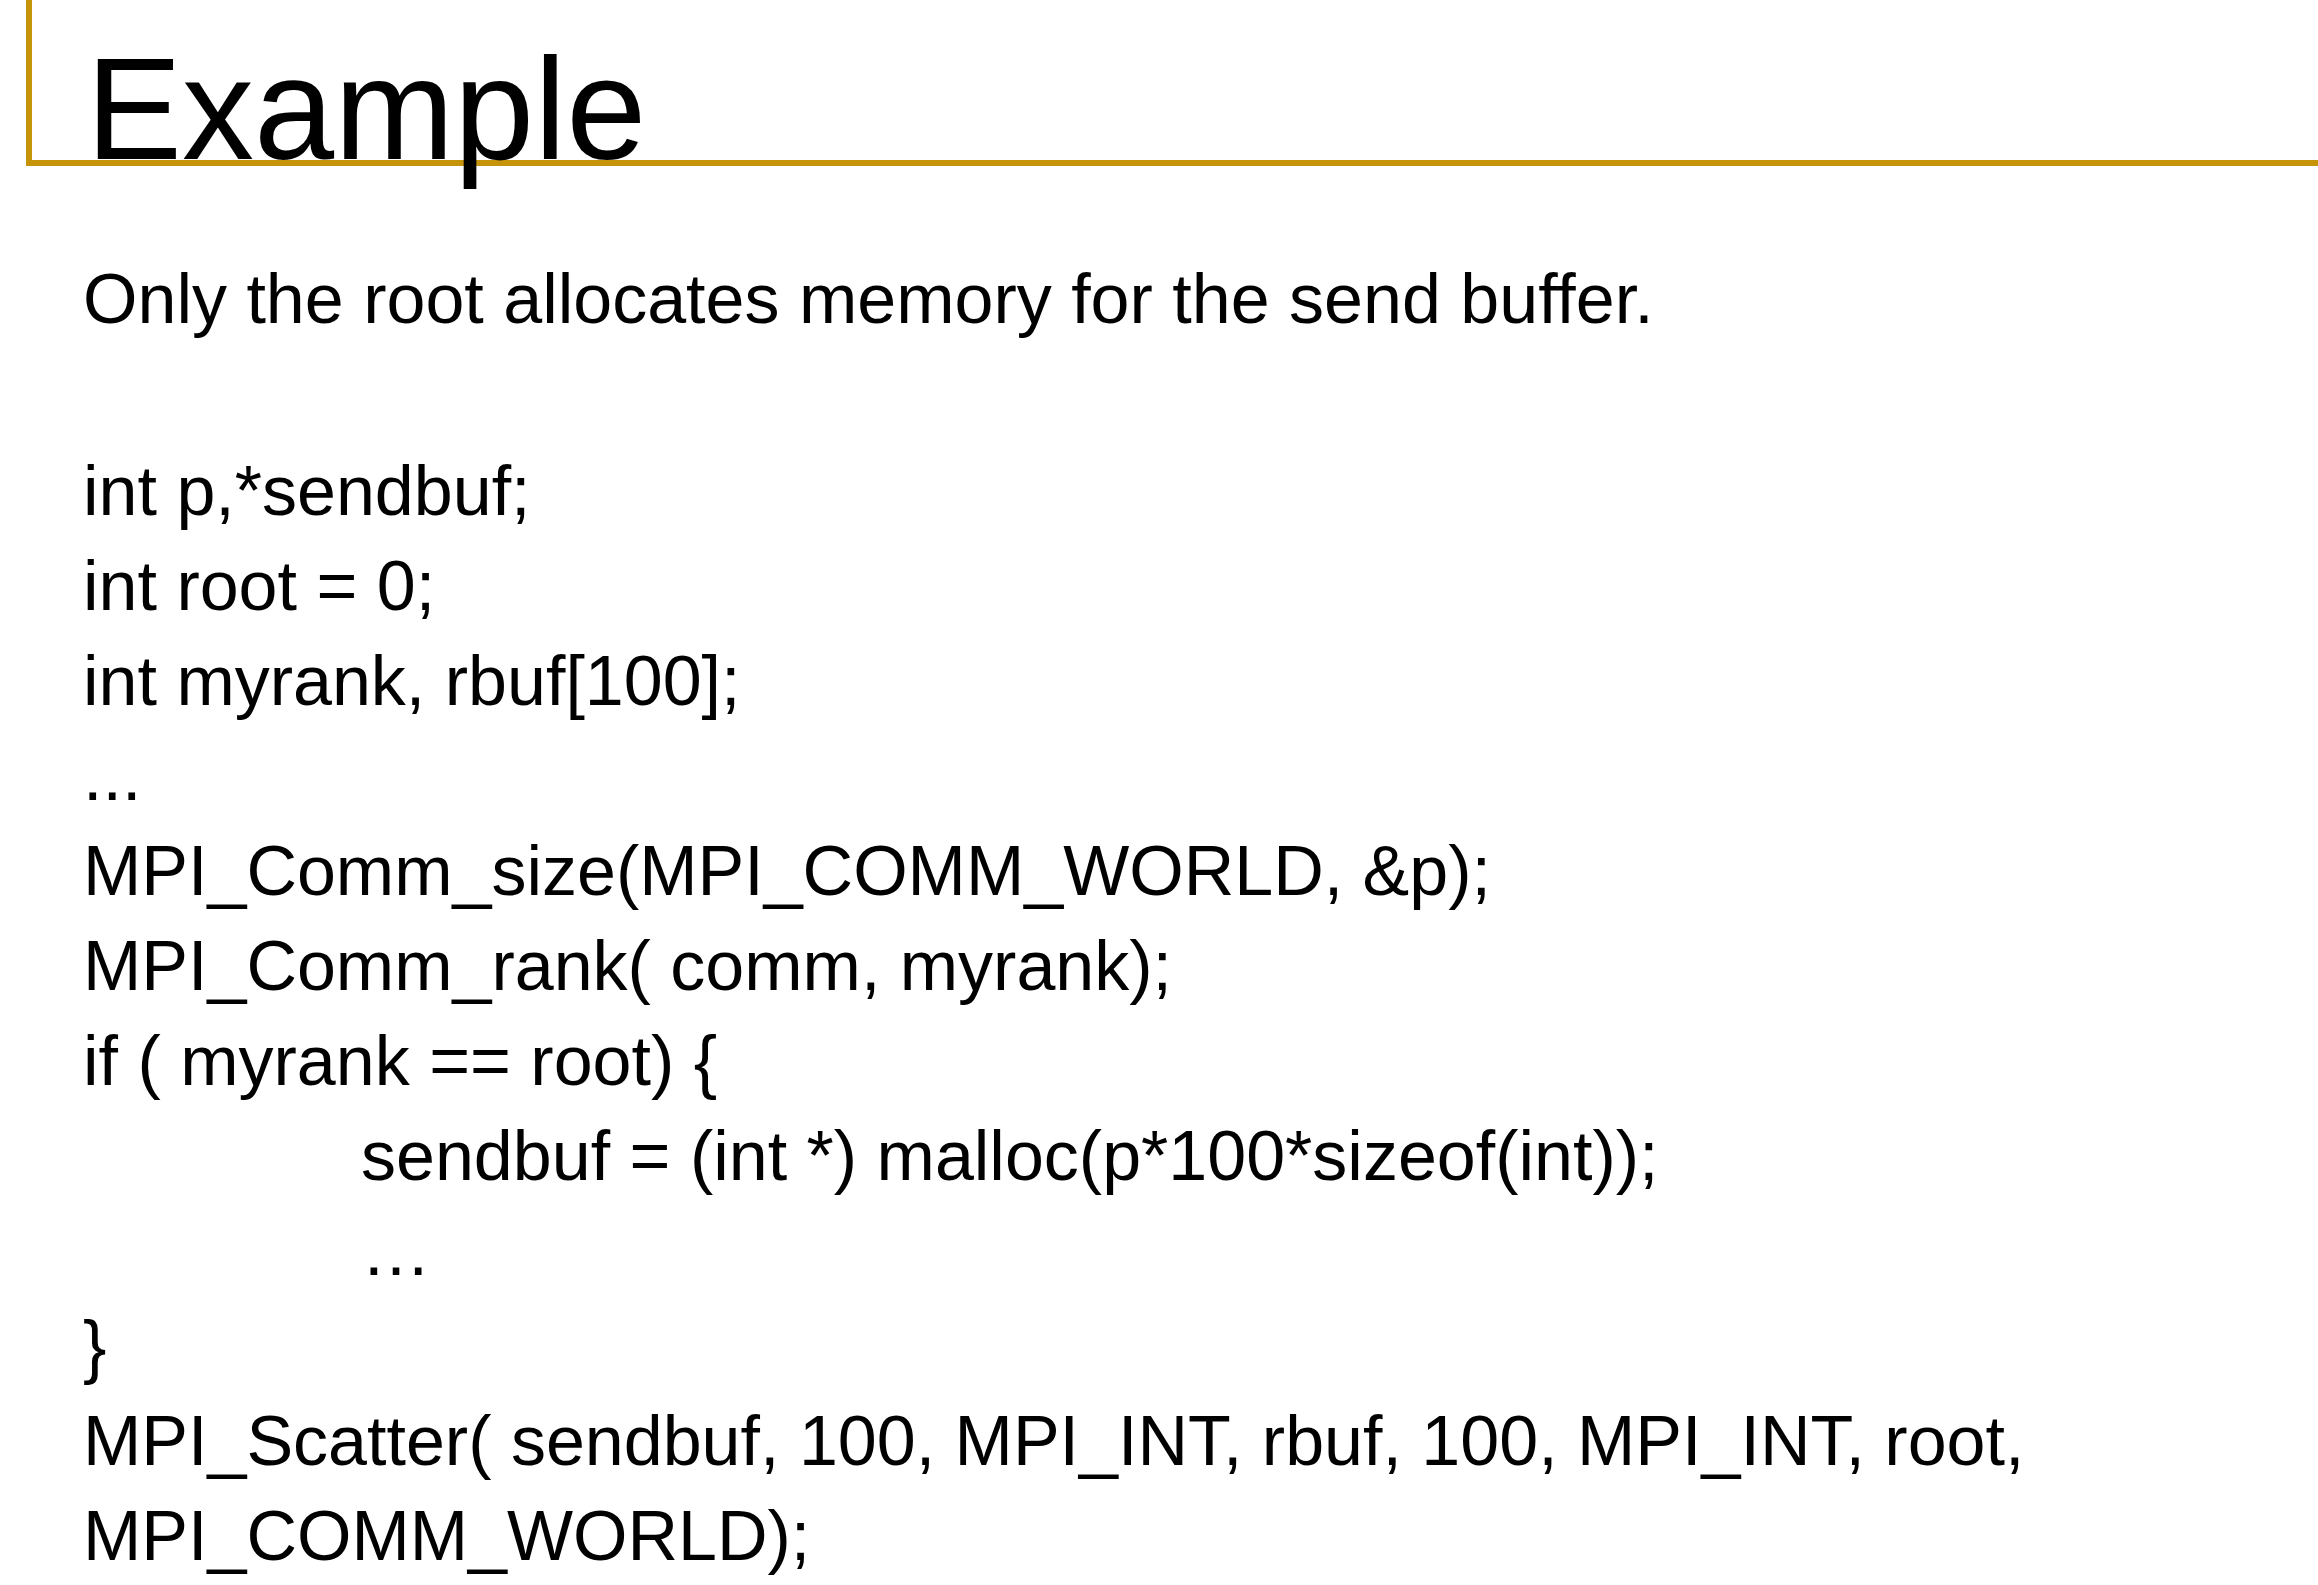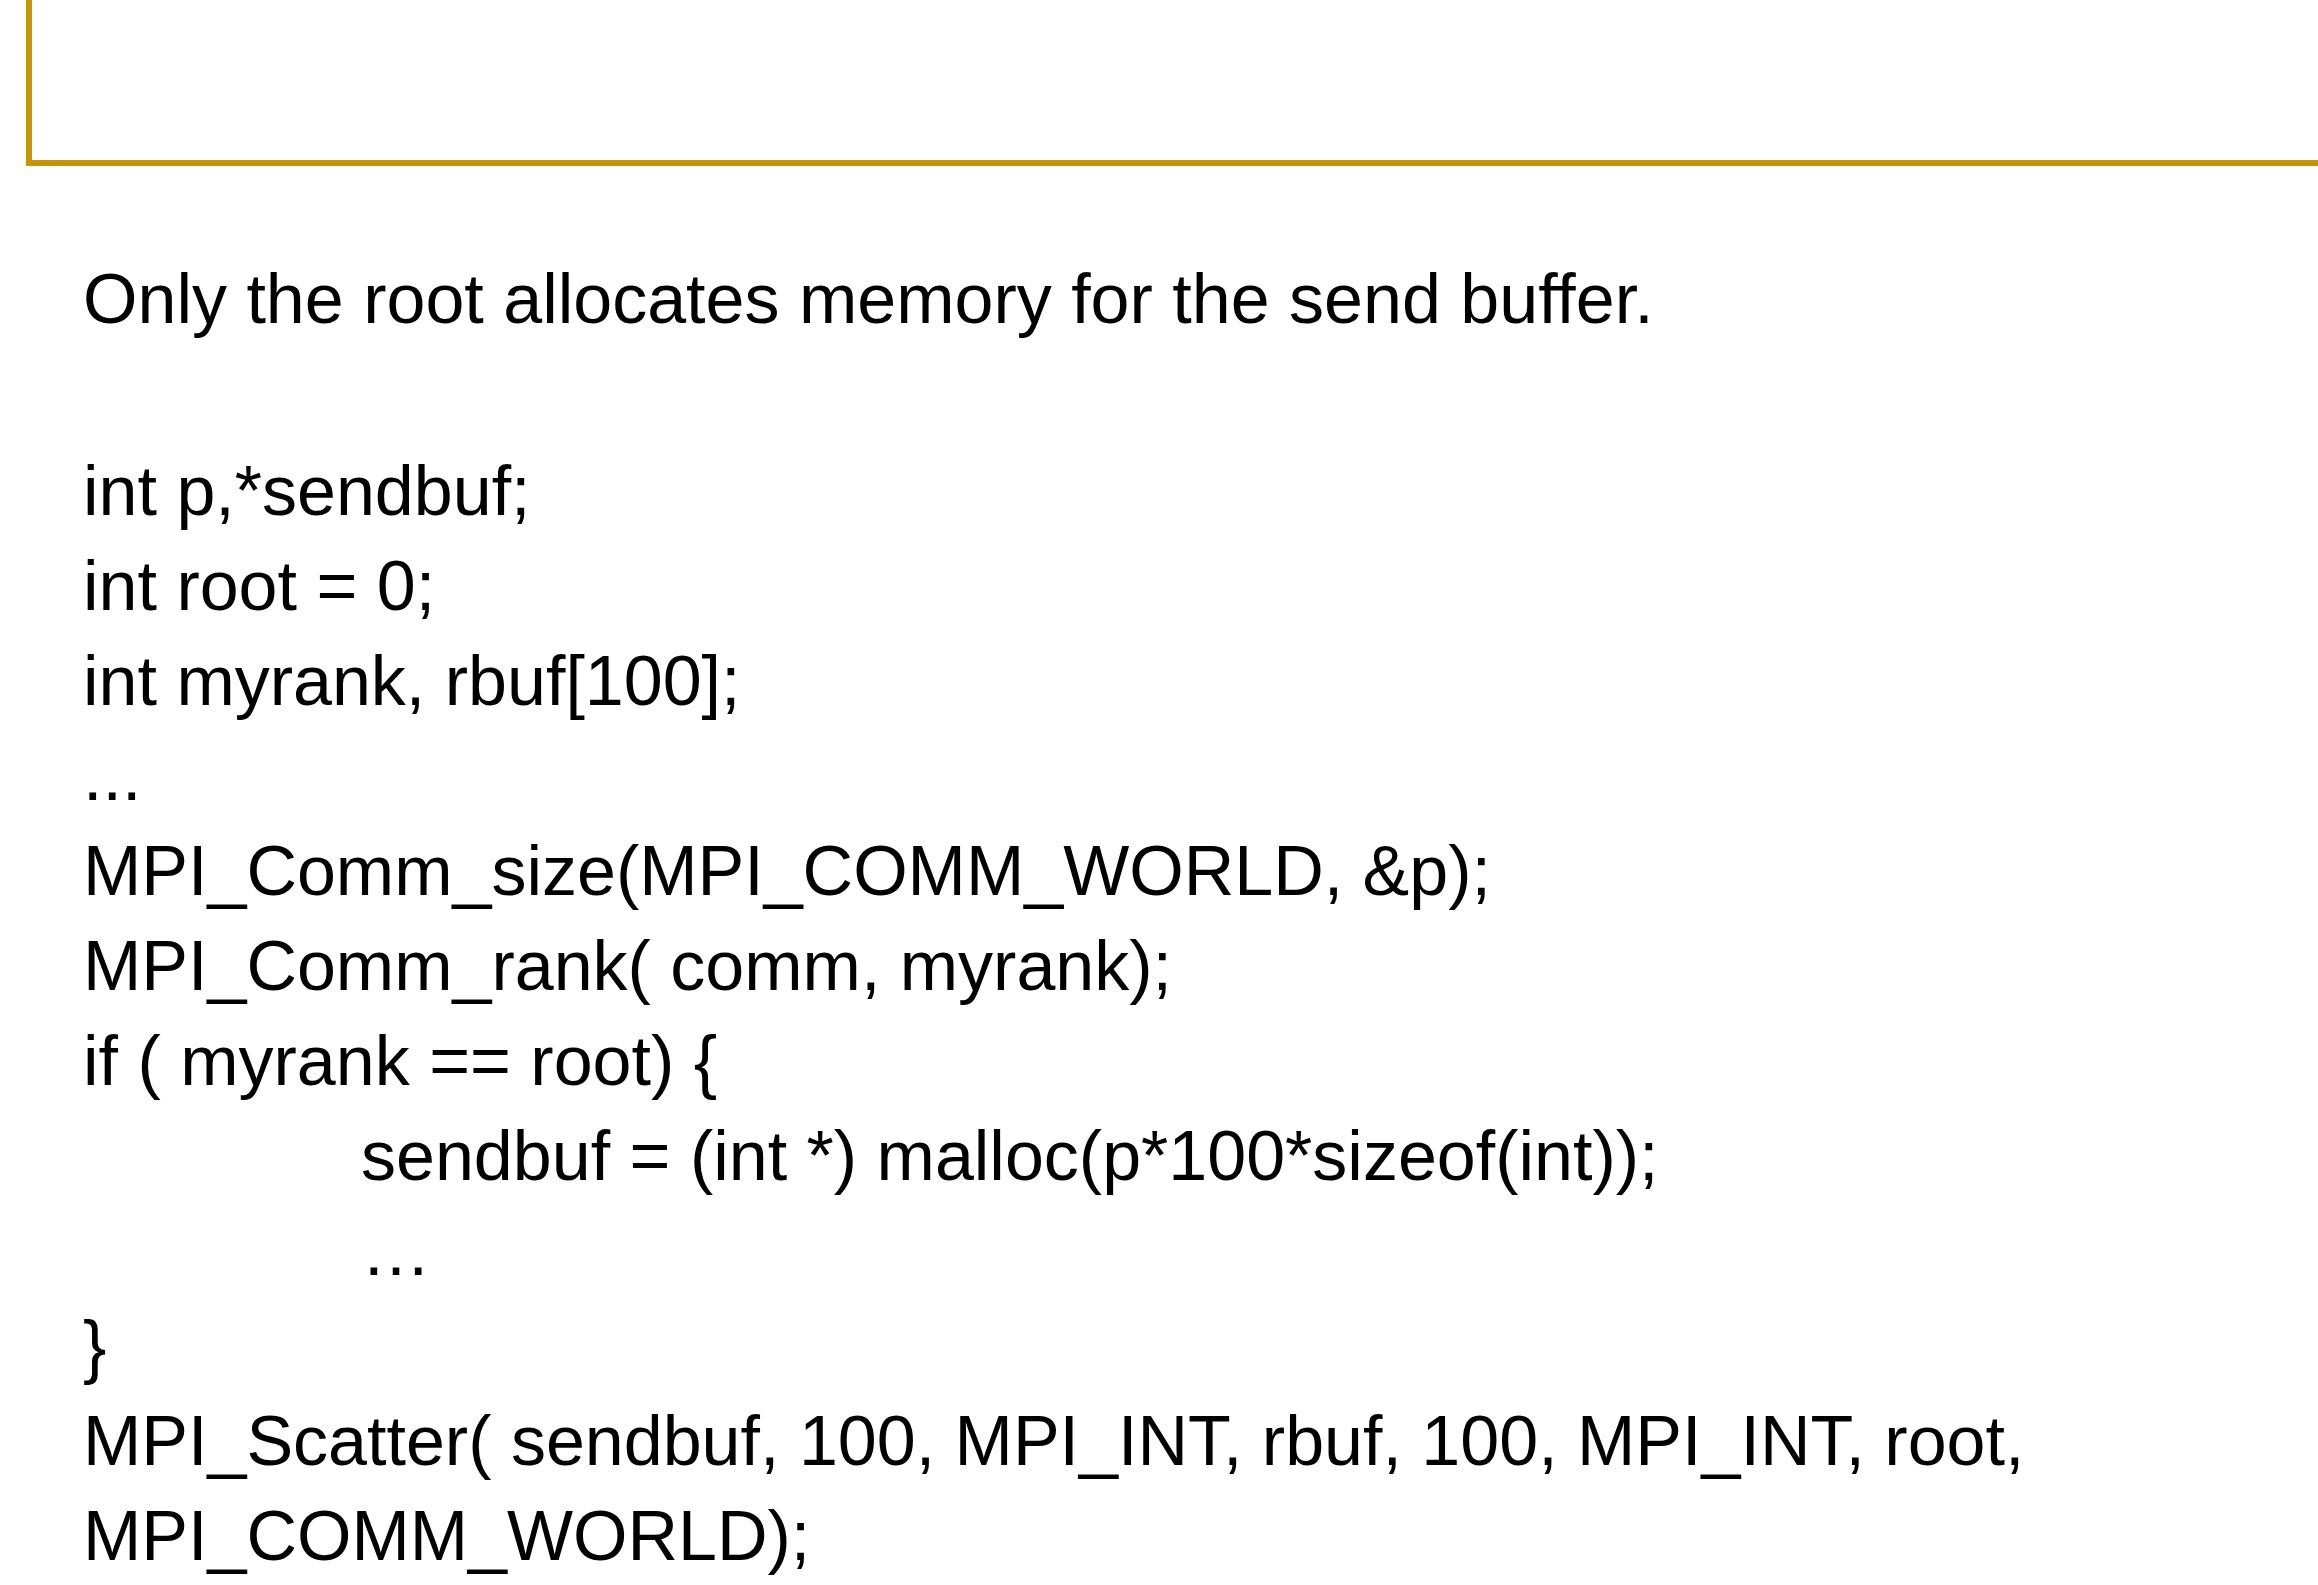--- a/index.html
+++ b/index.html
@@ -74,20 +74,21 @@
   }
 </style>
 </head>
 <body>
 
 <div class="slide">
 
   <div class="accent-vline"></div>
   <div class="accent-hline"></div>
 
+  <h1 class="slide-title">Example</h1>
 
   <div class="content">
 
     <div class="intro">Only the root allocates memory for the send buffer.</div>
 
     <div class="code-block">
       <div class="code-line">int p,*sendbuf;</div>
       <div class="code-line">int root = 0;</div>
       <div class="code-line">int myrank, rbuf[100];</div>
       <div class="code-line">...</div>

